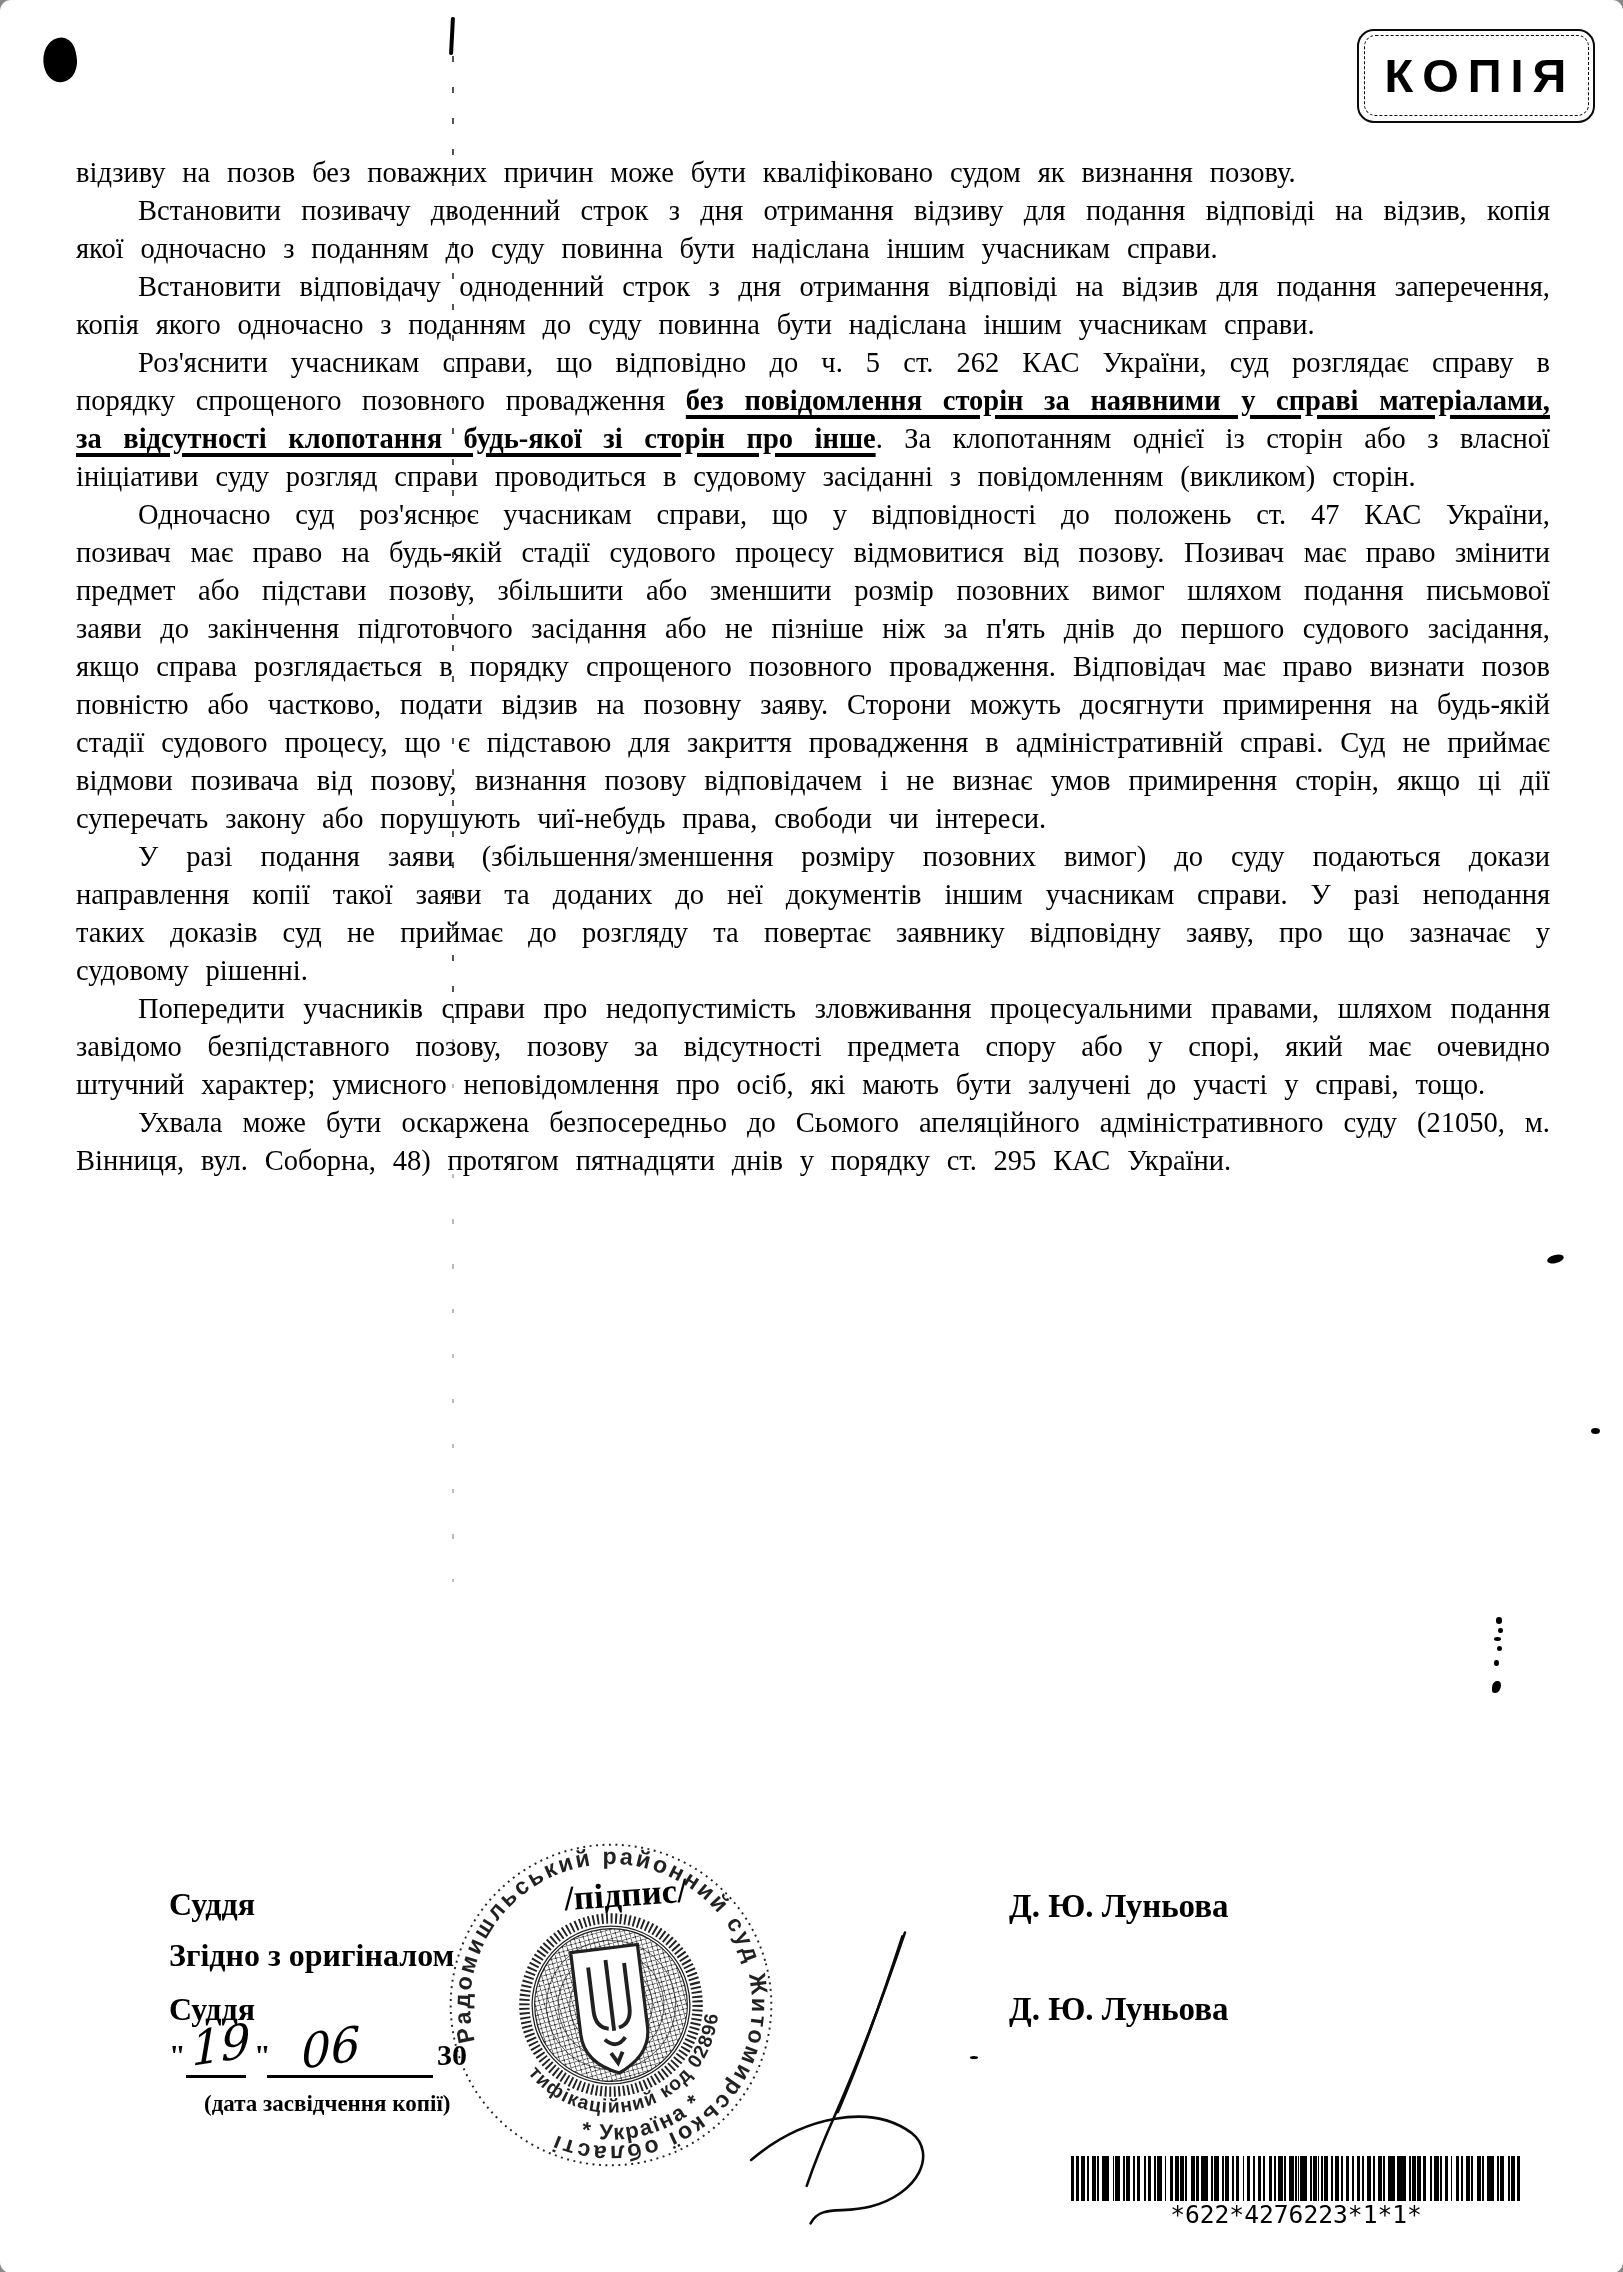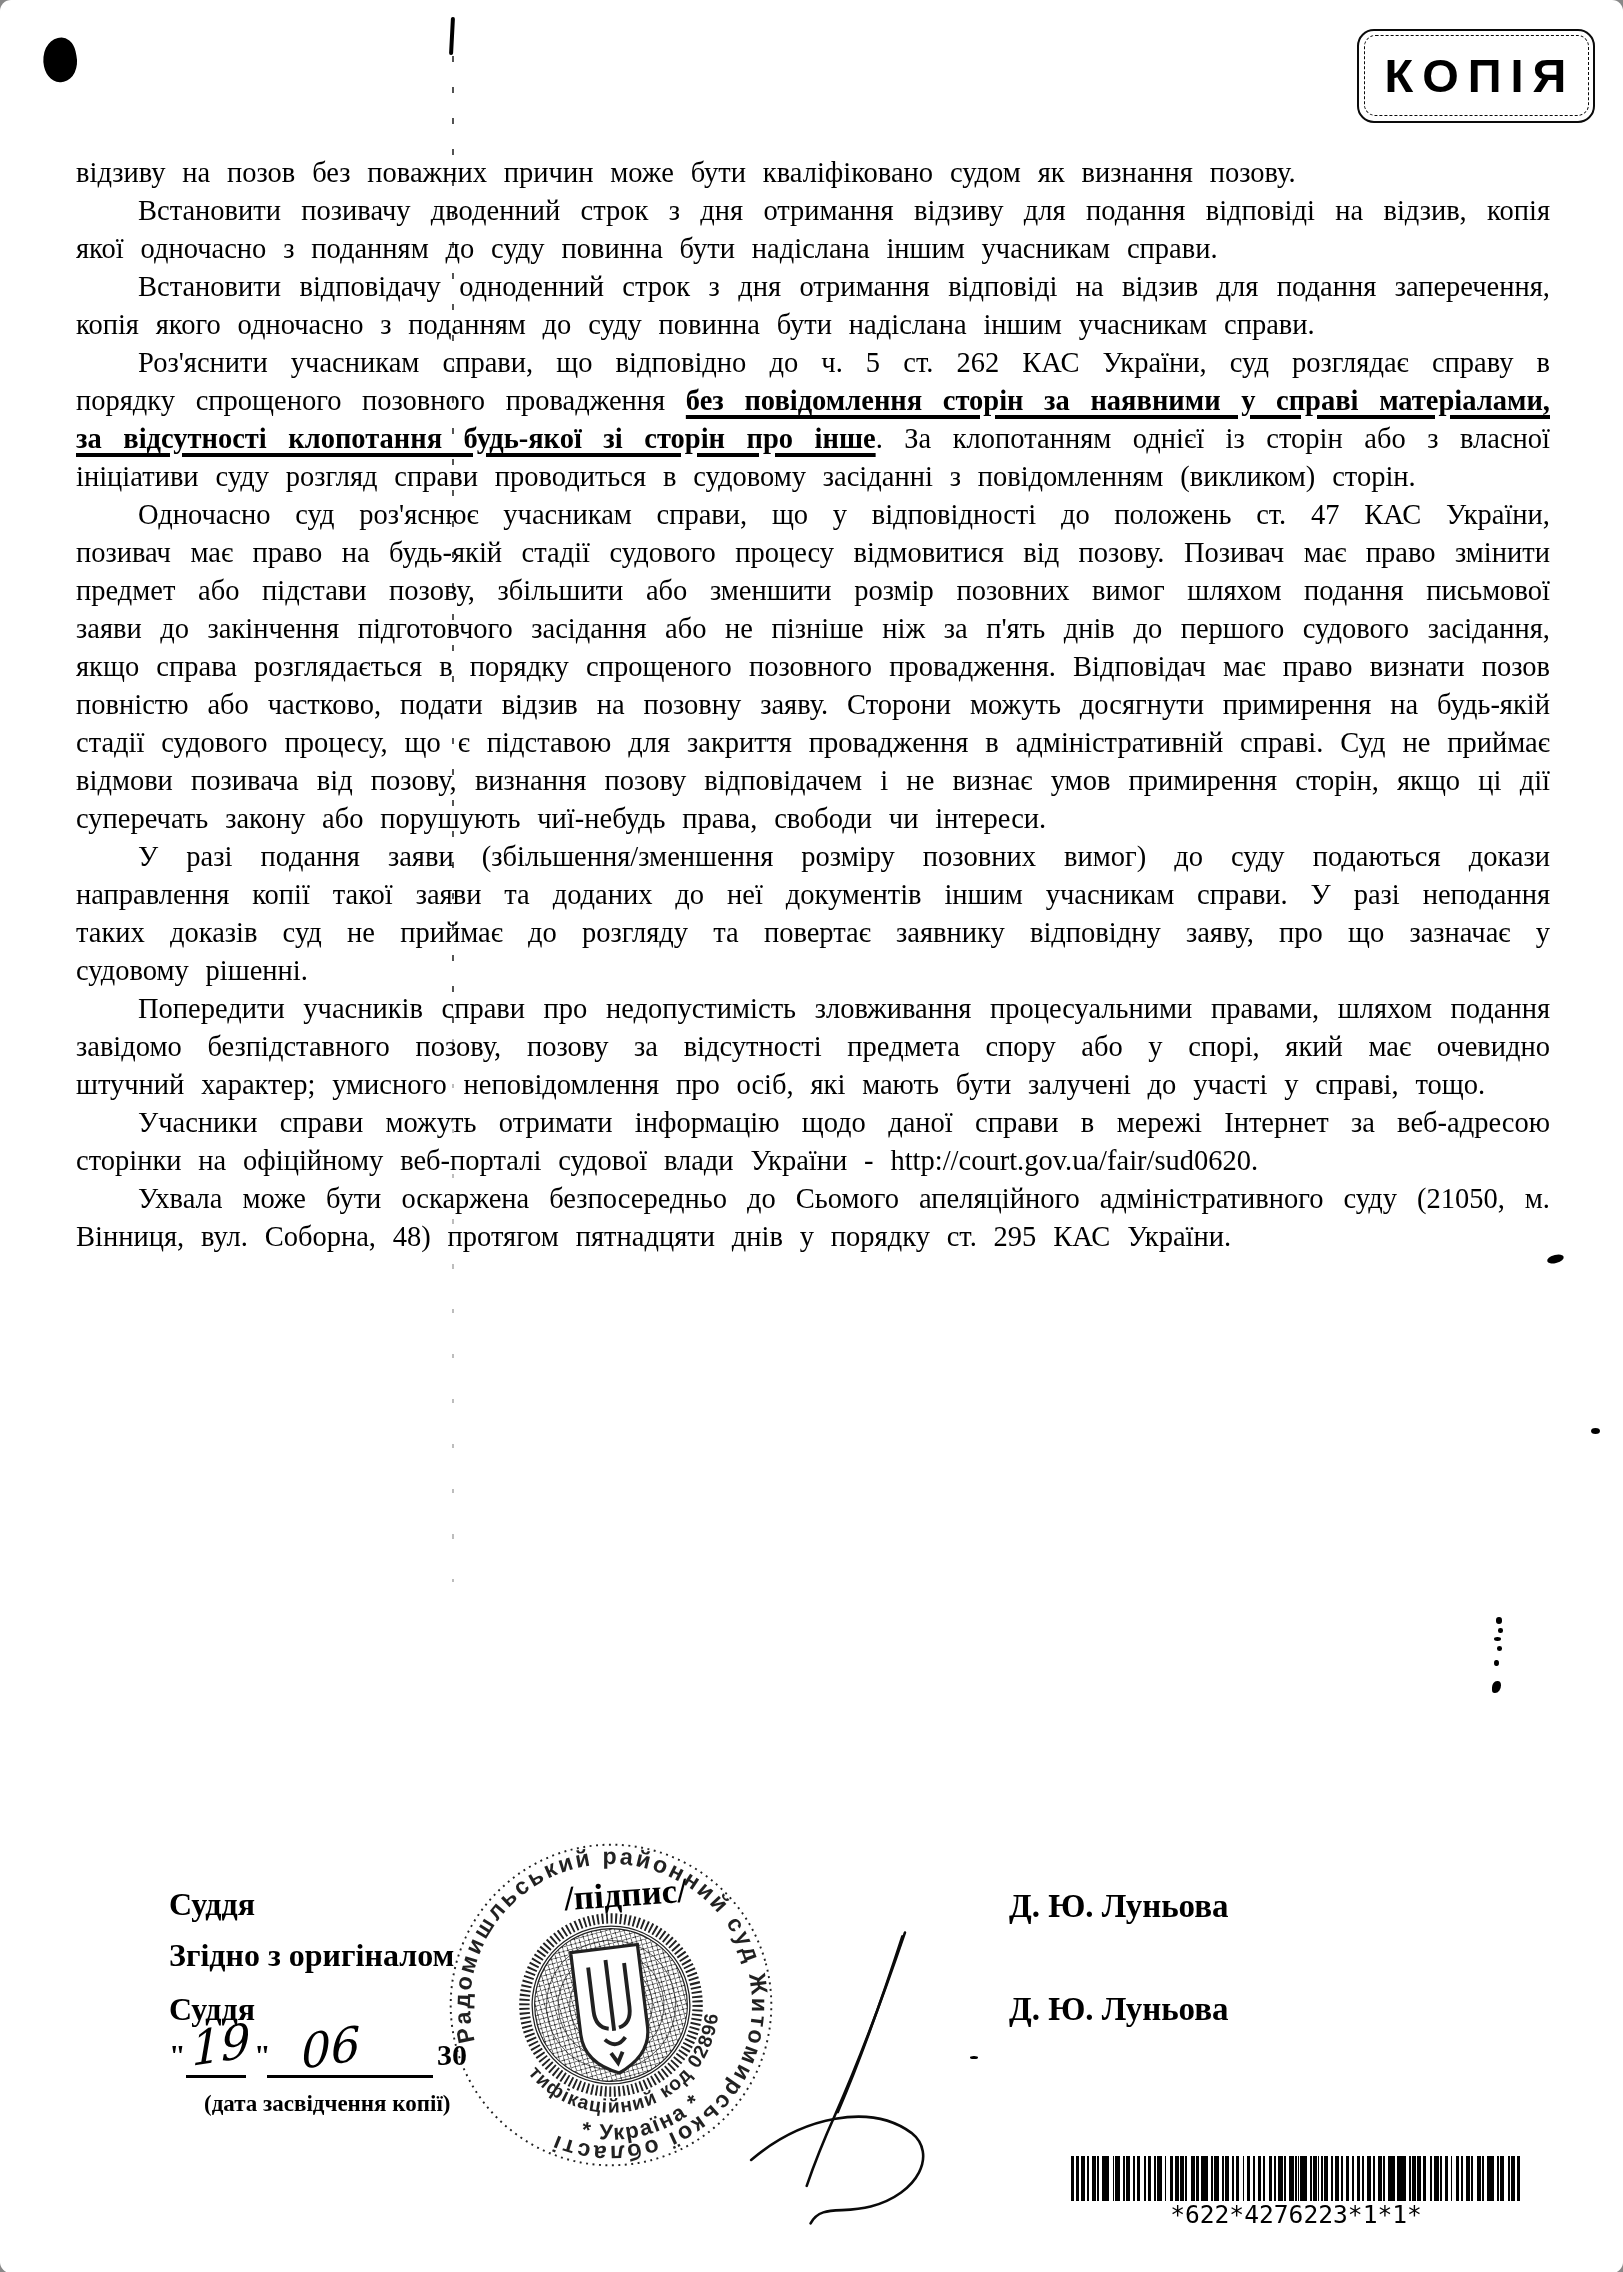--- a/index.html
+++ b/index.html
@@ -121,21 +121,20 @@
   </div>
 
   <main class="body-text">
     <p class="para no-indent">відзиву на позов без поважних причин може бути кваліфіковано судом як визнання позову.</p>
     <p class="para">Встановити позивачу дводенний строк з дня отримання відзиву для подання відповіді на відзив, копія якої одночасно з поданням до суду повинна бути надіслана іншим учасникам справи.</p>
     <p class="para">Встановити відповідачу одноденний строк з дня отримання відповіді на відзив для подання заперечення, копія якого одночасно з поданням до суду повинна бути надіслана іншим учасникам справи.</p>
     <p class="para"><span>Роз'яснити учасникам справи, що відповідно до ч. 5 ст. 262 КАС України, суд розглядає справу в порядку спрощеного позовного провадження </span><span class="emph">без повідомлення сторін за наявними у справі матеріалами, за відсутності клопотання будь-якої зі сторін про інше</span><span>. За клопотанням однієї із сторін або з власної ініціативи суду розгляд справи проводиться в судовому засіданні з повідомленням (викликом) сторін.</span></p>
     <p class="para">Одночасно суд роз'яснює учасникам справи, що у відповідності до положень ст. 47 КАС України, позивач має право на будь-якій стадії судового процесу відмовитися від позову. Позивач має право змінити предмет або підстави позову, збільшити або зменшити розмір позовних вимог шляхом подання письмової заяви до закінчення підготовчого засідання або не пізніше ніж за п'ять днів до першого судового засідання, якщо справа розглядається в порядку спрощеного позовного провадження. Відповідач має право визнати позов повністю або частково, подати відзив на позовну заяву. Сторони можуть досягнути примирення на будь-якій стадії судового процесу, що є підставою для закриття провадження в адміністративній справі. Суд не приймає відмови позивача від позову, визнання позову відповідачем і не визнає умов примирення сторін, якщо ці дії суперечать закону або порушують чиї-небудь права, свободи чи інтереси.</p>
     <p class="para">У разі подання заяви (збільшення/зменшення розміру позовних вимог) до суду подаються докази направлення копії такої заяви та доданих до неї документів іншим учасникам справи. У разі неподання таких доказів суд не приймає до розгляду та повертає заявнику відповідну заяву, про що зазначає у судовому рішенні.</p>
     <p class="para">Попередити учасників справи про недопустимість зловживання процесуальними правами, шляхом подання завідомо безпідставного позову, позову за відсутності предмета спору або у спорі, який має очевидно штучний характер; умисного неповідомлення про осіб, які мають бути залучені до участі у справі, тощо.</p>
-    <p class="para">Учасники справи можуть отримати інформацію щодо даної справи в мережі Інтернет за веб-адресою сторінки на офіційному веб-порталі судової влади України - http://court.gov.ua/fair/sud0620.</p>
     <p class="para">Ухвала може бути оскаржена безпосередньо до Сьомого апеляційного адміністративного суду (21050, м. Вінниця, вул. Соборна, 48) протягом пятнадцяти днів у порядку ст. 295 КАС України.</p>
   </main>
 
   <span class="sig-label" style="left:169px;top:1886px;">Суддя</span>
   <span class="sig-note">/підпис/</span>
   <span class="sig-name" style="left:1009px;top:1888px;">Д. Ю. Луньова</span>
 
   <span class="sig-label" style="left:169px;top:1937px;">Згідно з оригіналом</span>
 
   <span class="sig-label" style="left:169px;top:1991px;">Суддя</span>

